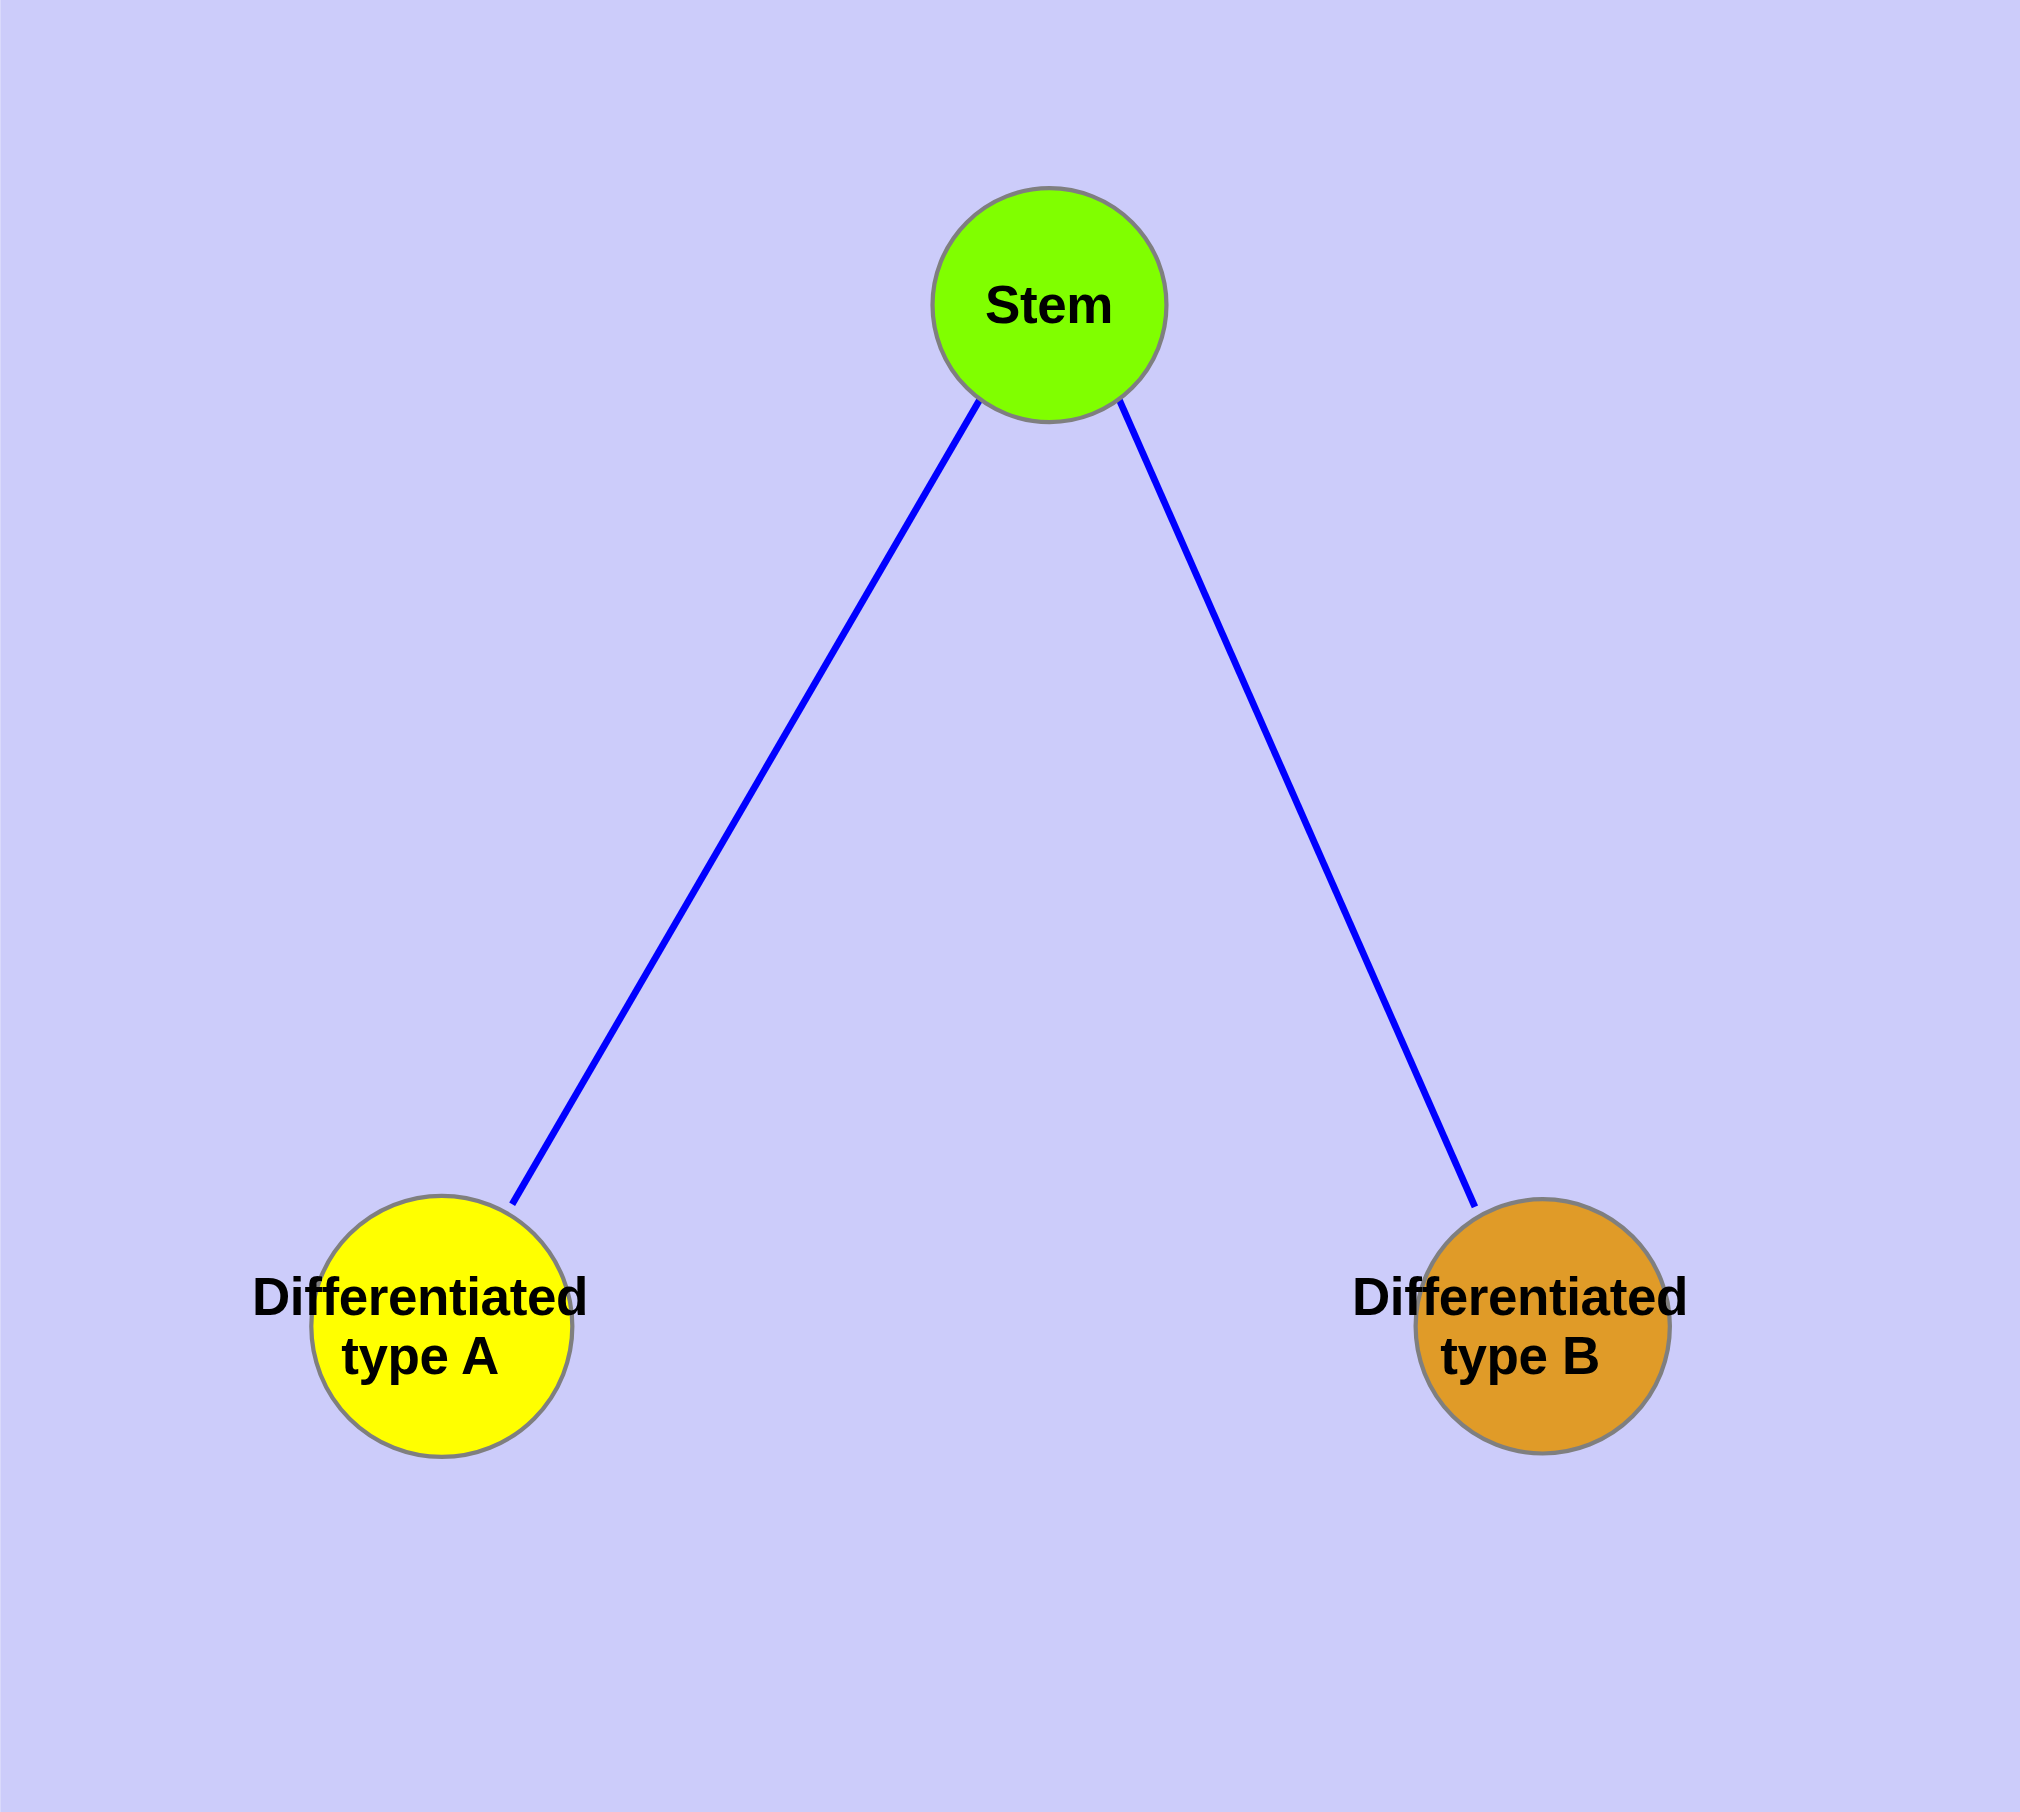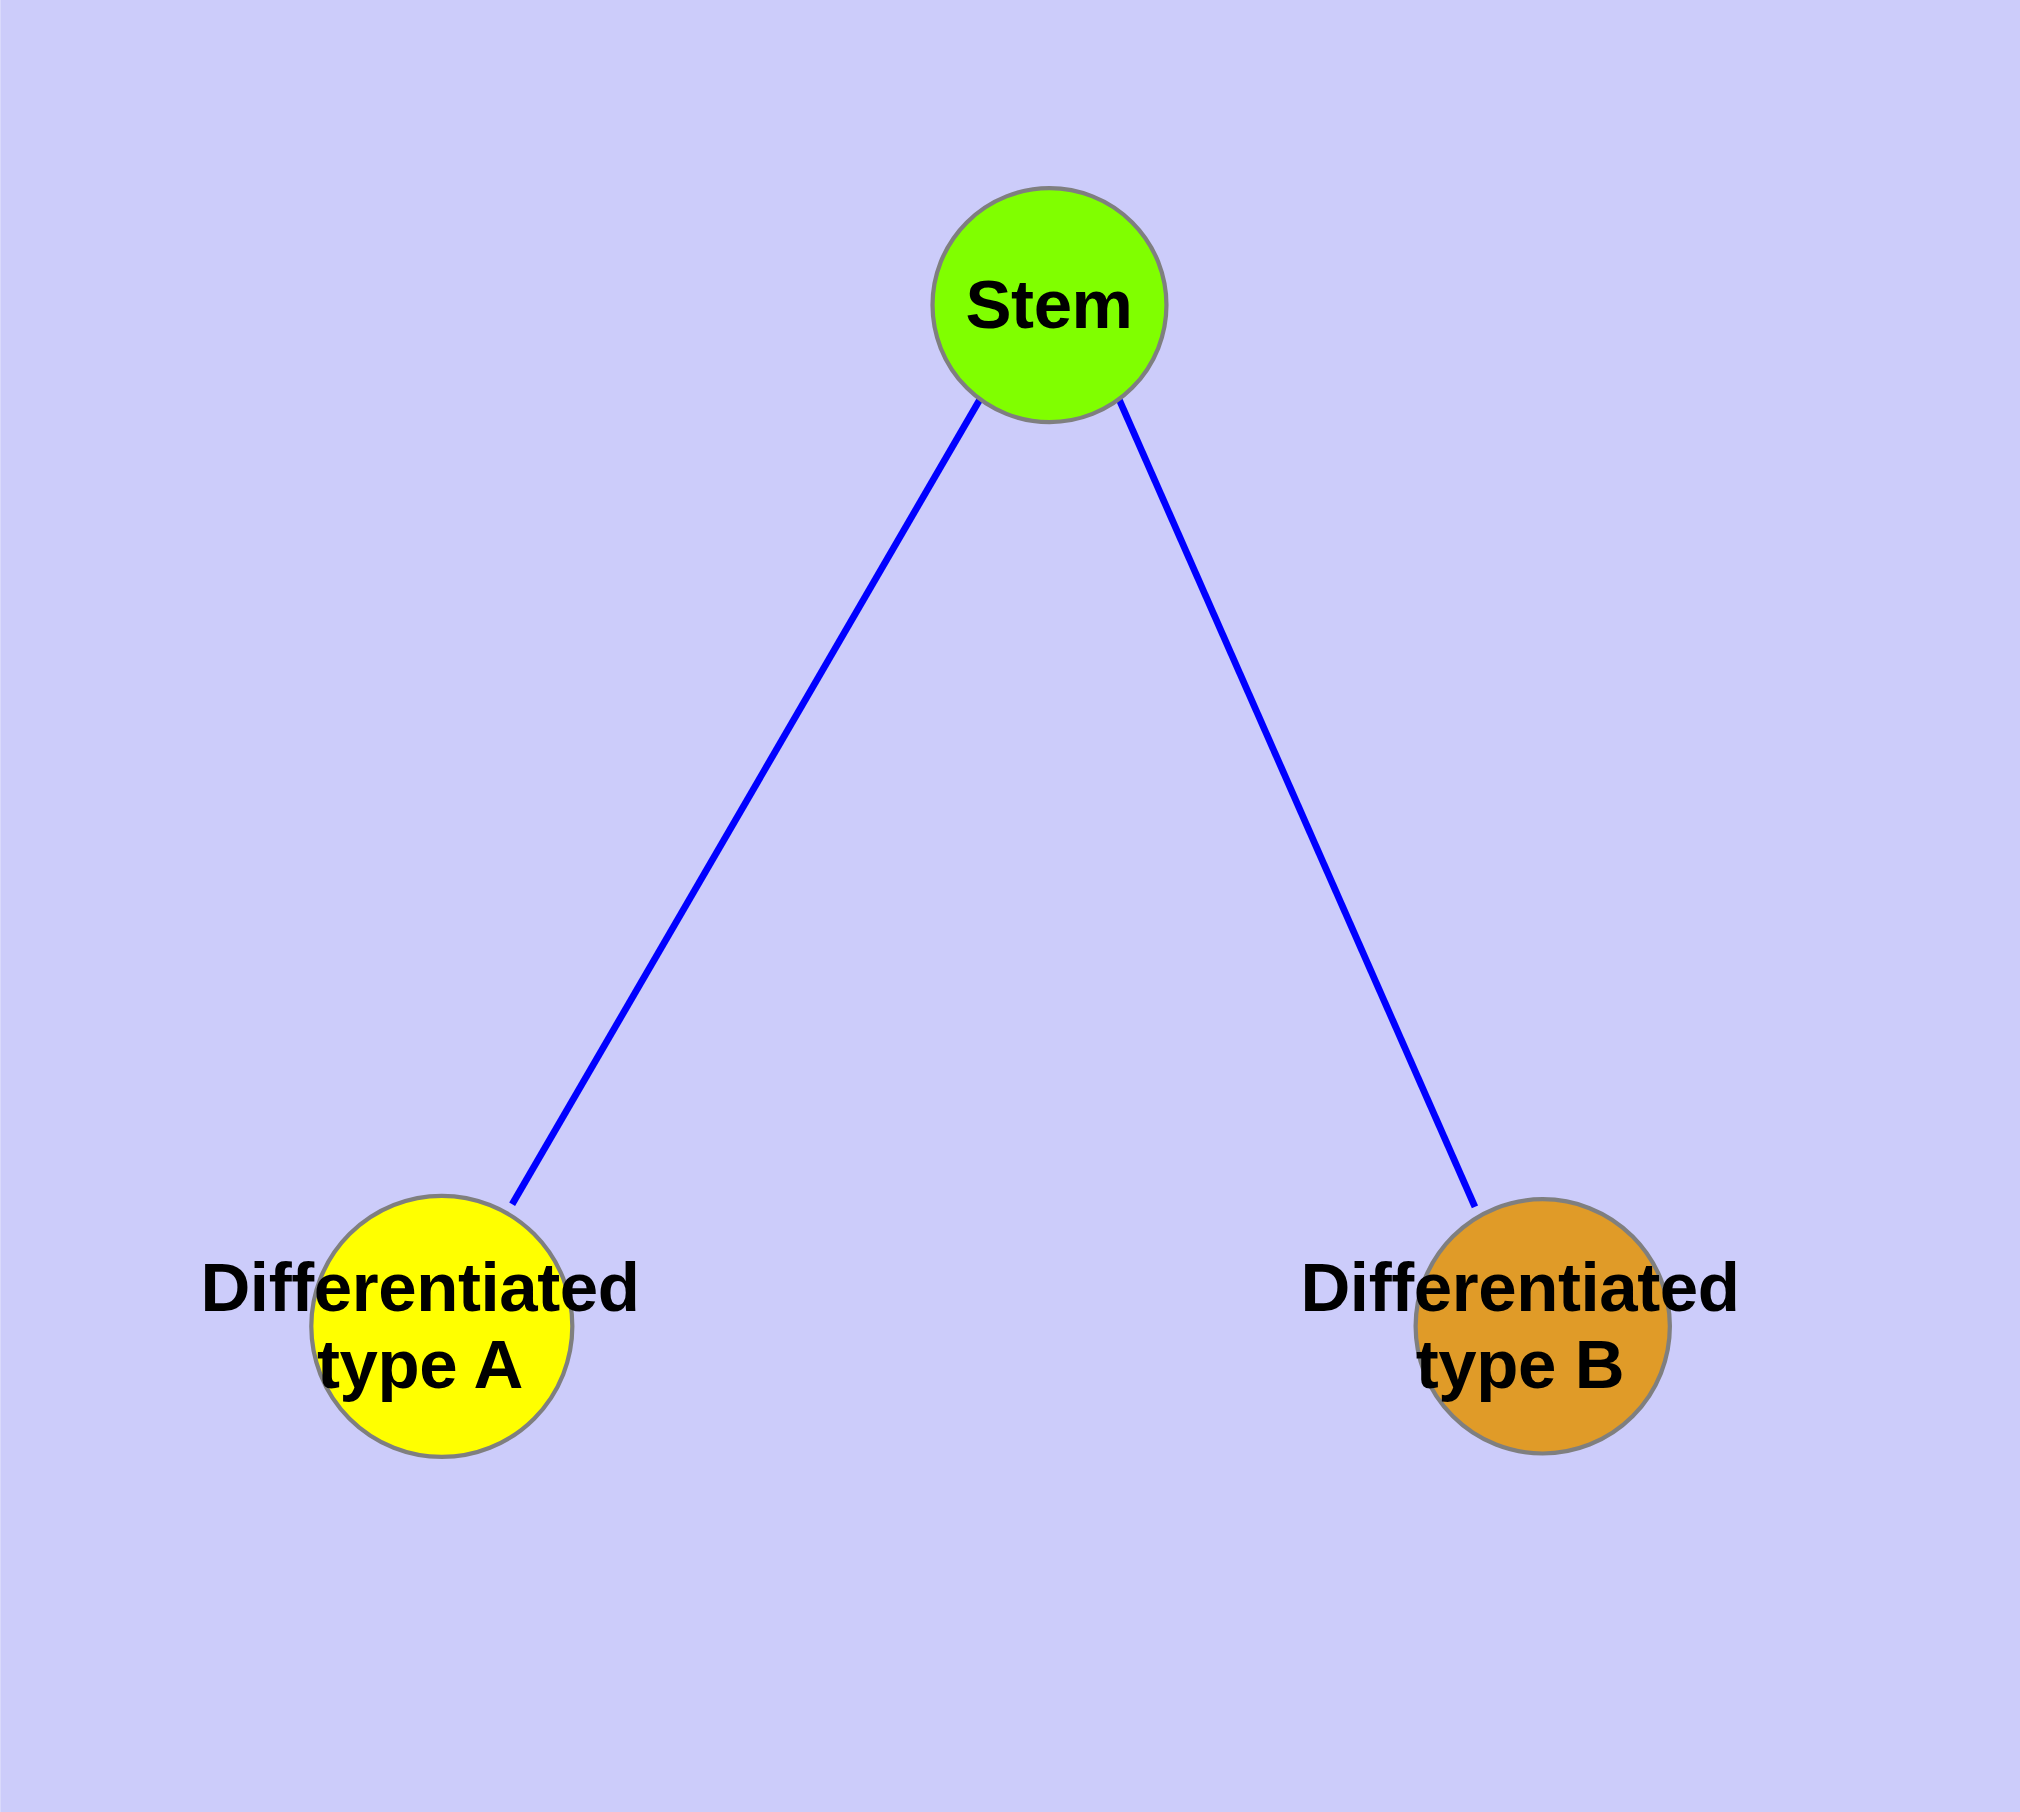--- a/index.html
+++ b/index.html
@@ -26,21 +26,21 @@
   .node-circle {
     stroke-width: 5;
   }
   .edge-line {
     stroke-linecap: butt;
   }
   .node-label {
     position: absolute;
     color: #000000;
     font-weight: bold;
-    font-size: 69px;
+    font-size: 53px;
     line-height: 1.12;
     text-align: center;
     white-space: pre-line;
     letter-spacing: -0.4px;
     transform: translate(-50%, -50%);
     pointer-events: none;
     user-select: none;
   }
 </style>
 </head>

